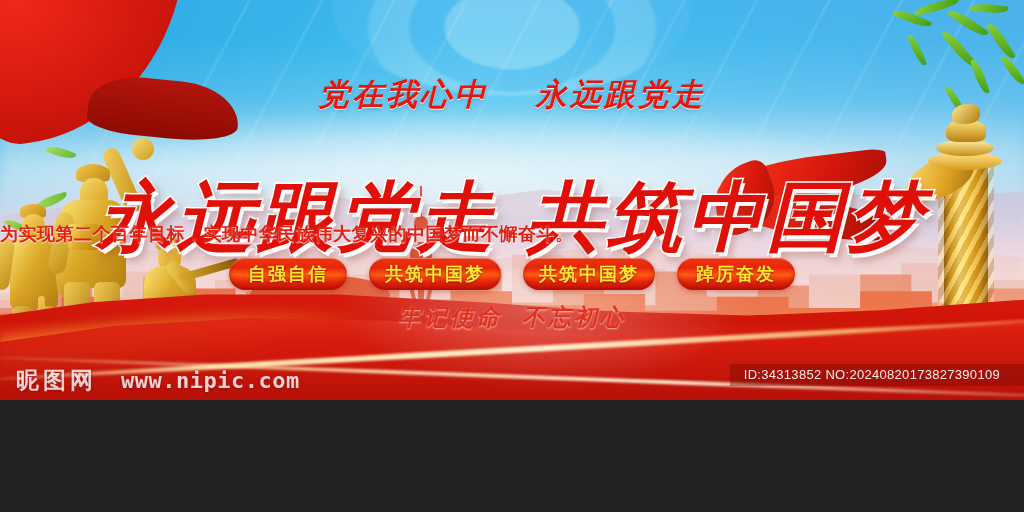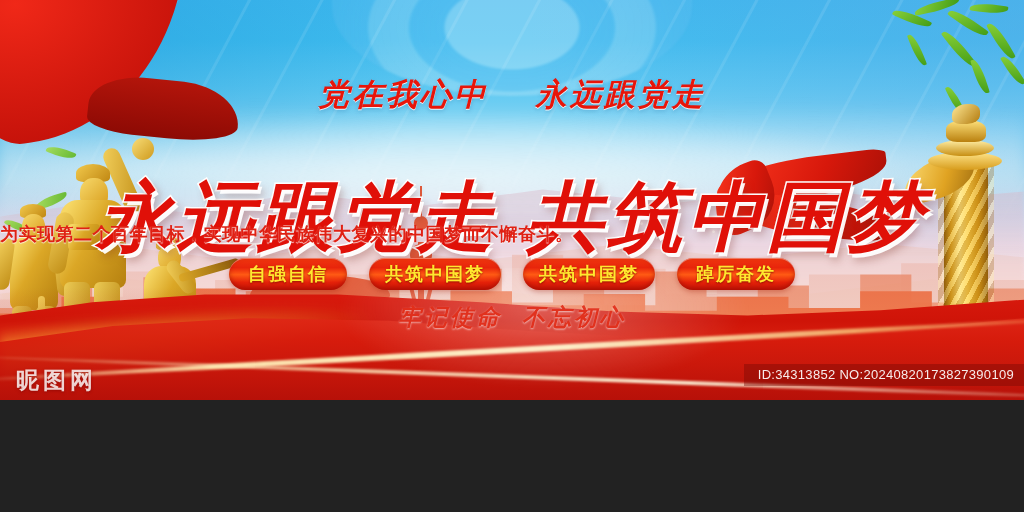--- a/index.html
+++ b/index.html
@@ -343,21 +343,21 @@
     position:absolute;left:16px;bottom:4px;display:flex;align-items:baseline;gap:24px;
     color:rgba(255,255,255,.82);
     text-shadow:0 1px 3px rgba(120,0,0,.6);
     pointer-events:none;
   }
   .wm-cn{font-size:23px;font-weight:700;letter-spacing:4px;font-family:"Liberation Serif","DejaVu Serif",serif;}
   .wm-url{font-size:22px;font-weight:700;letter-spacing:.5px;font-family:"DejaVu Sans Mono","Liberation Mono",monospace;}
 
   .idbar{
     position:absolute;right:0;bottom:14px;
-    padding:3px 10px 4px 14px;
+    padding:3px 24px 4px 14px;
     background:rgba(120,10,4,.42);
     color:rgba(255,255,255,.92);
     font-size:13px;letter-spacing:.3px;
     font-family:"Liberation Sans","DejaVu Sans",sans-serif;
     white-space:nowrap;
   }
 </style>
 </head>
 <body>
 
@@ -504,17 +504,18 @@
       <div class="pill">踔厉奋发</div>
     </div>
 
     <div class="oath">
       <span>牢记使命</span><span class="gap"></span><span>不忘初心</span>
     </div>
   </div>
 
   <div class="watermark">
     <span class="wm-cn">昵图网</span>
+    <span class="wm-url">www.nipic.com</span>
   </div>
 
   <div class="idbar">ID:34313852 NO:20240820173827390109</div>
 
 </div>
 
 </body></html>

